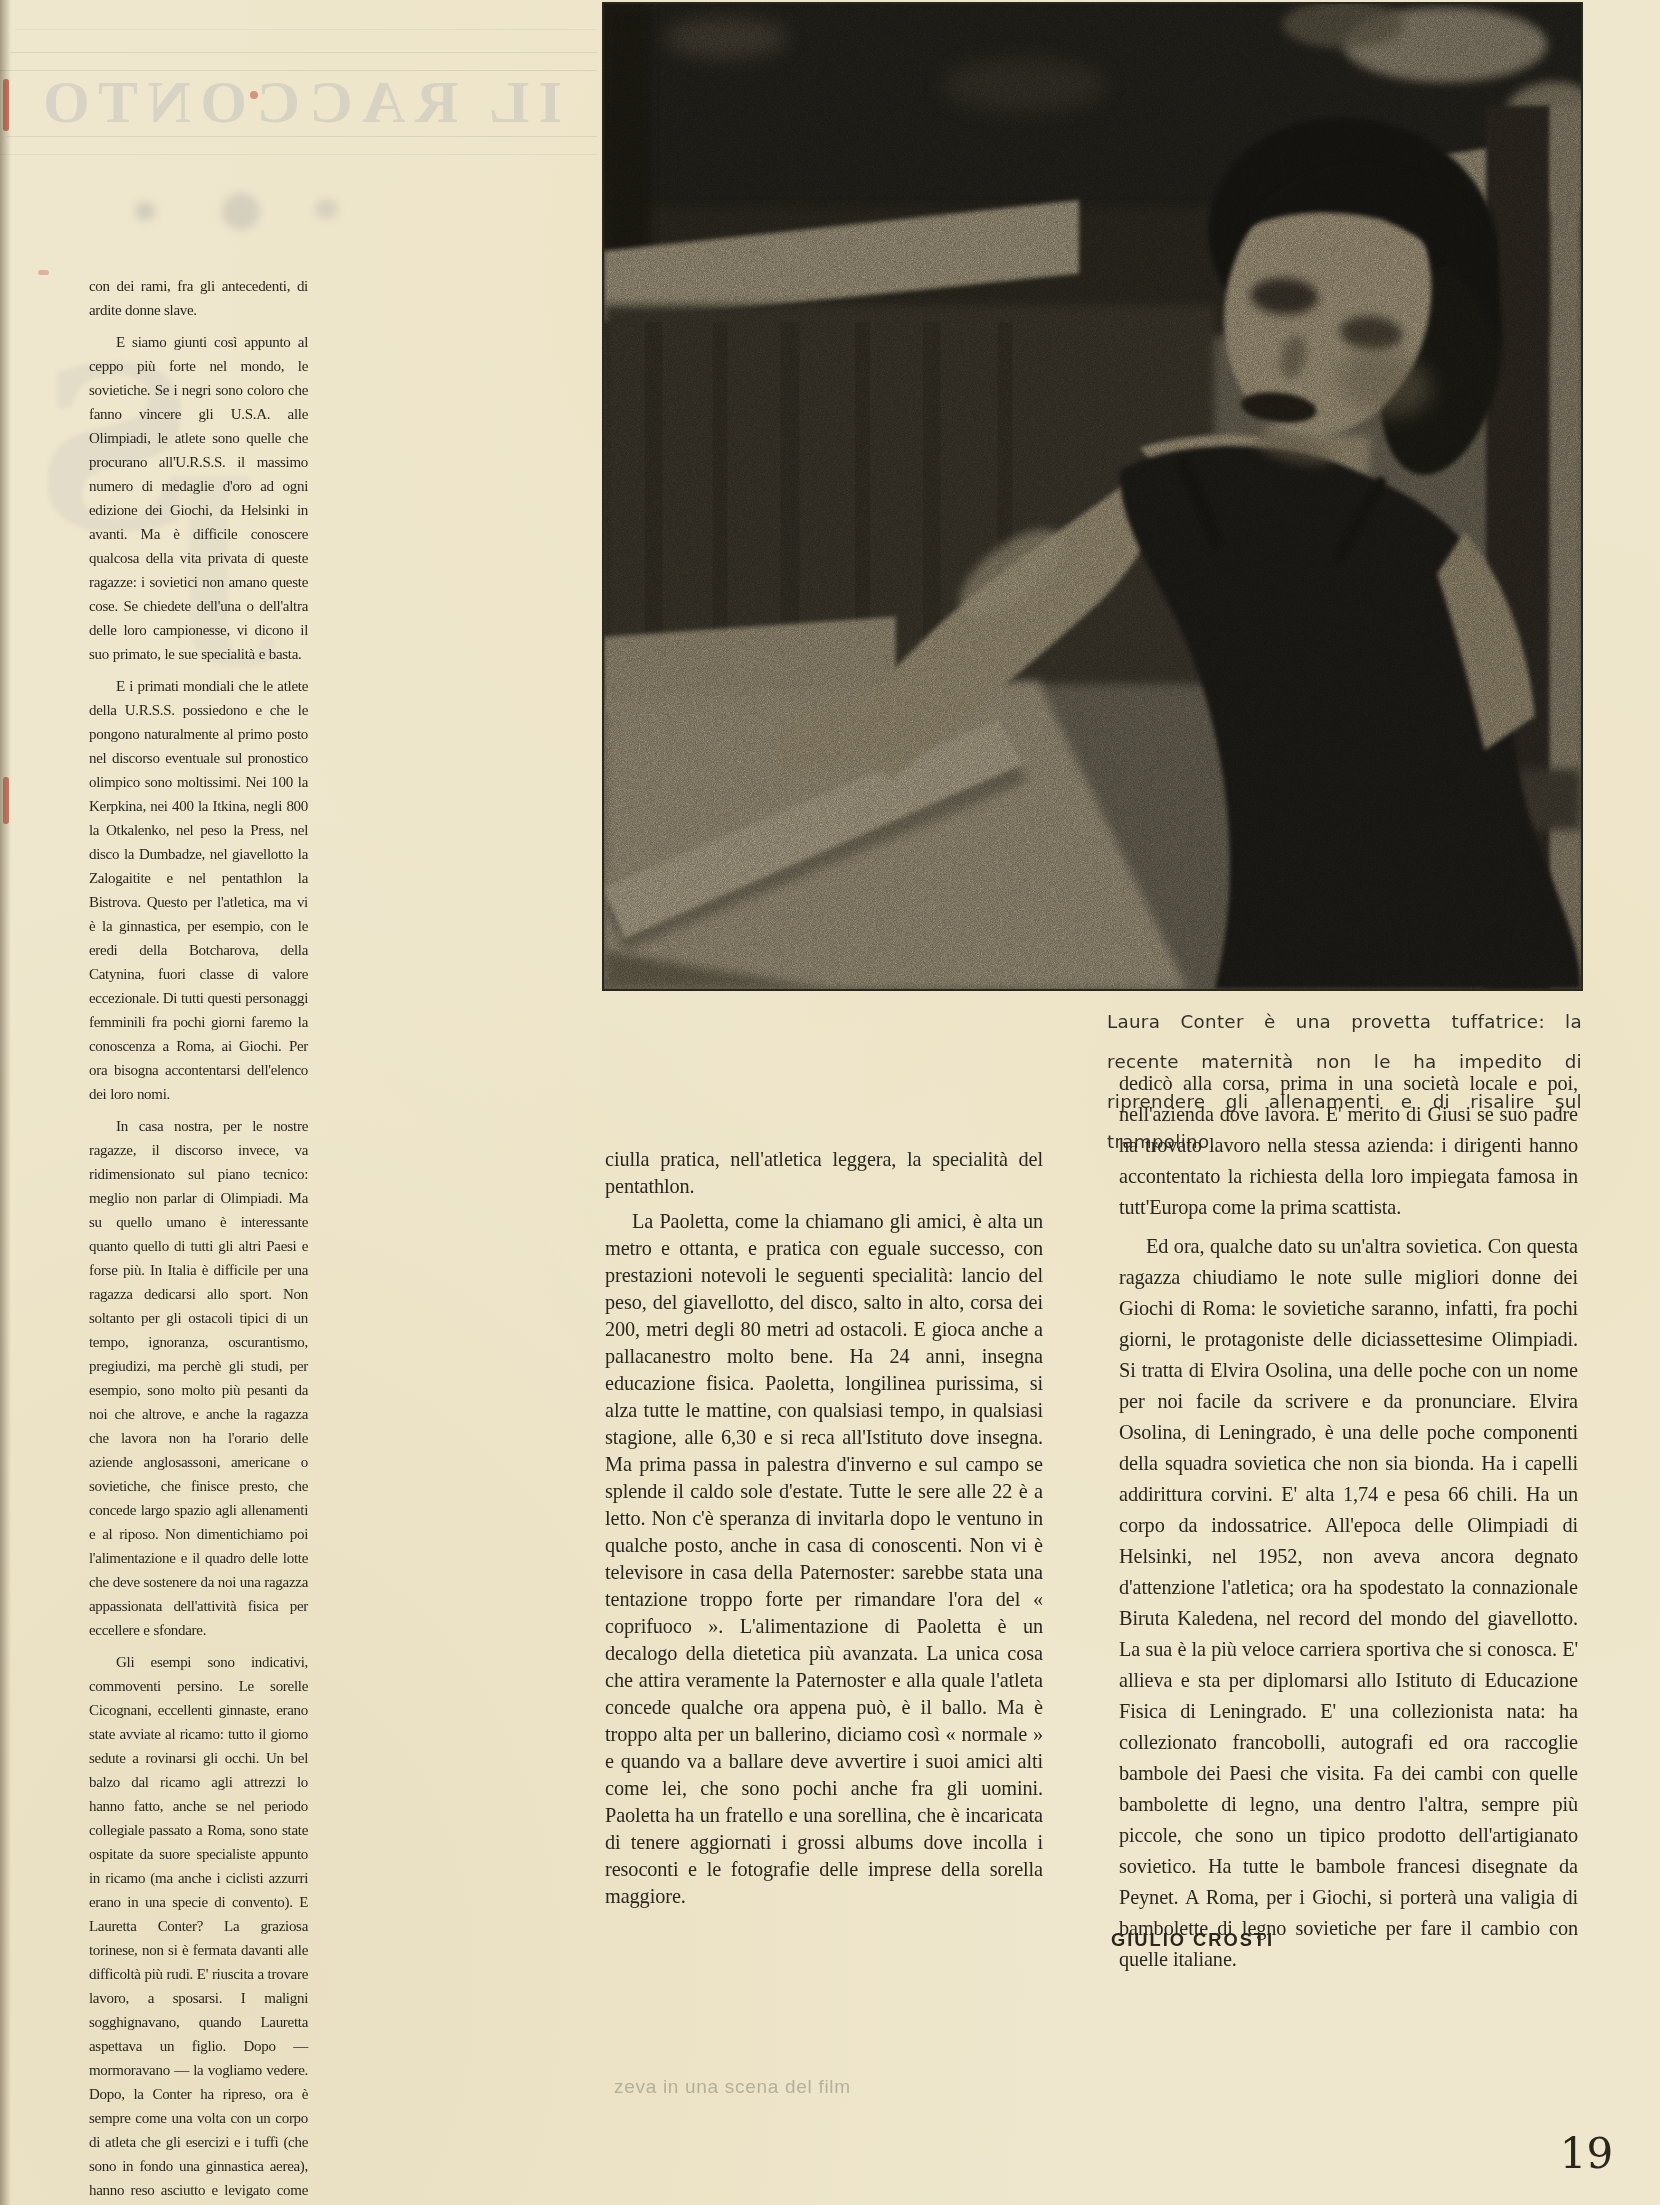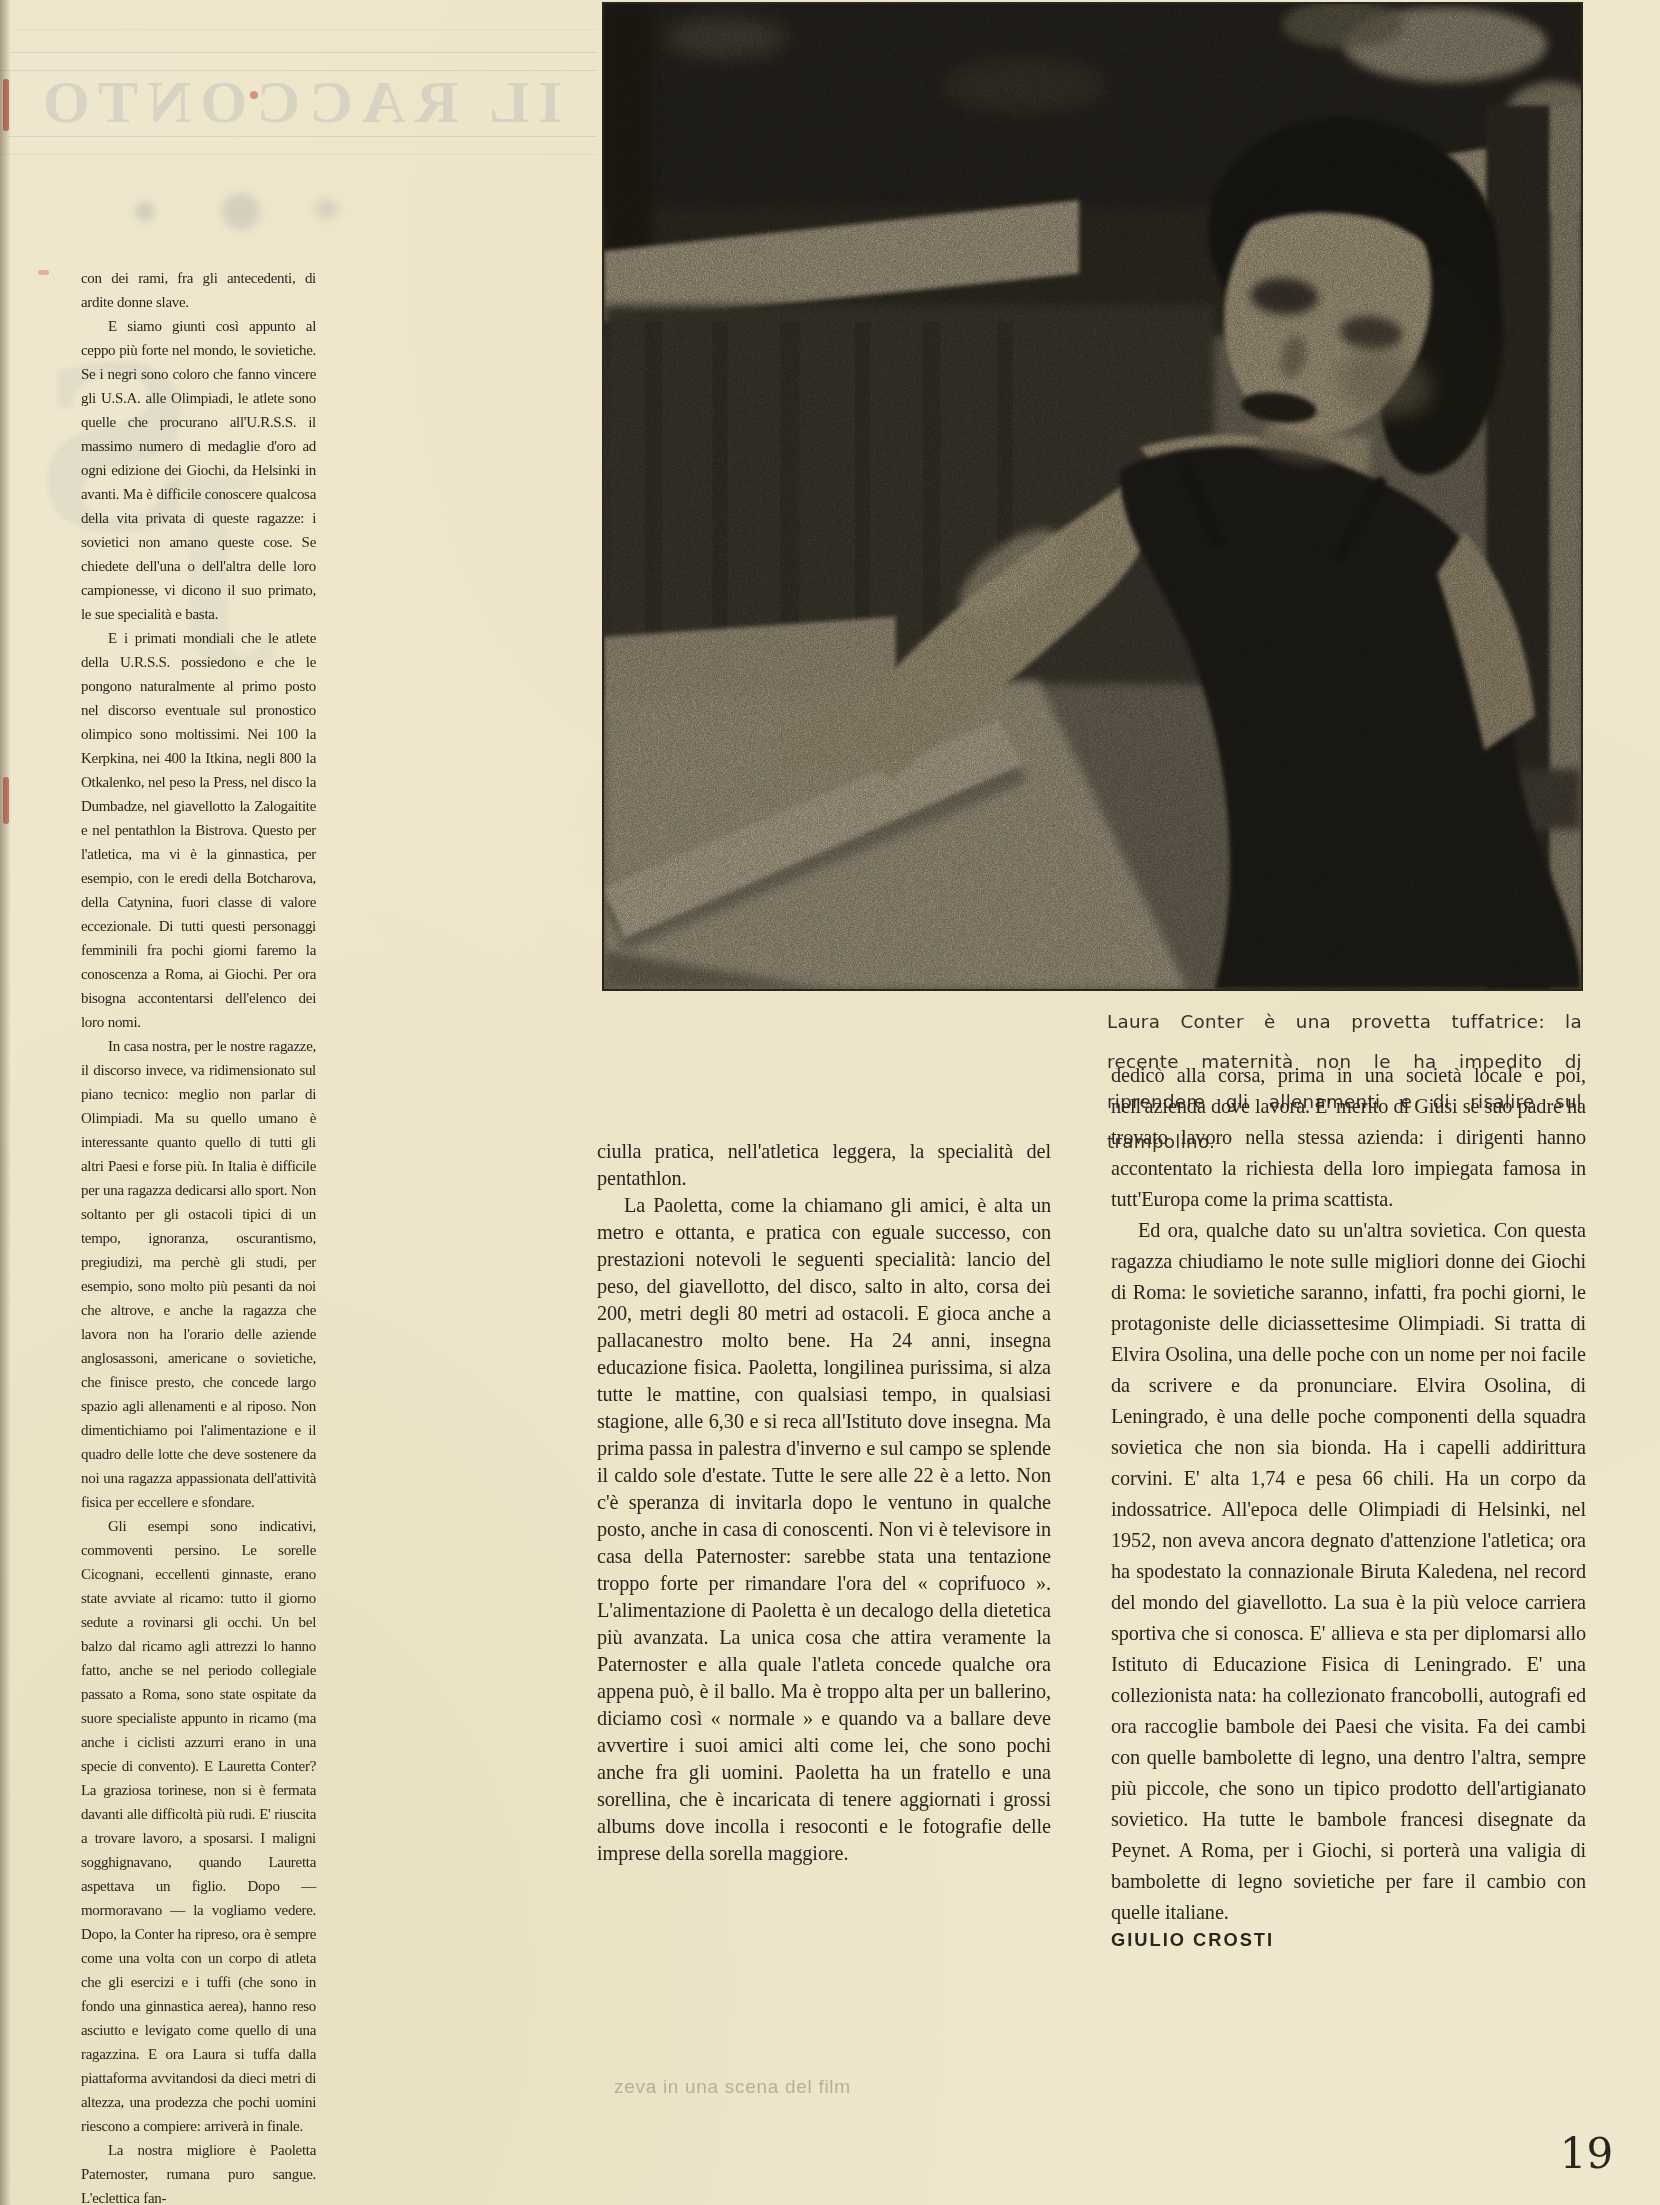--- a/index.html
+++ b/index.html
@@ -48,21 +48,21 @@
   .photo svg{display:block;width:100%;height:100%;}
 
   .caption{
     position:absolute;left:1107px;top:1002px;width:475px;
     font-family:"DejaVu Sans",sans-serif;font-size:18.3px;line-height:40px;
     letter-spacing:0.3px;word-spacing:1.4px;text-align:justify;color:#34302a;
   }
 
   
   .col{position:absolute;text-align:justify;}
-  .col p{margin:0;text-indent:27px;}
+  .col p{margin:8px;text-indent:27px;}
   .col p.cont{text-indent:0;}
   .col-left{
     left:81px;top:266px;width:235px;
     font-size:15px;line-height:24px;letter-spacing:-0.3px;word-spacing:0.3px;
   }
   .col-mid{
     left:597px;top:1138px;width:454px;
     font-size:20.3px;line-height:27px;letter-spacing:-0.1px;
   }
   .col-right{

